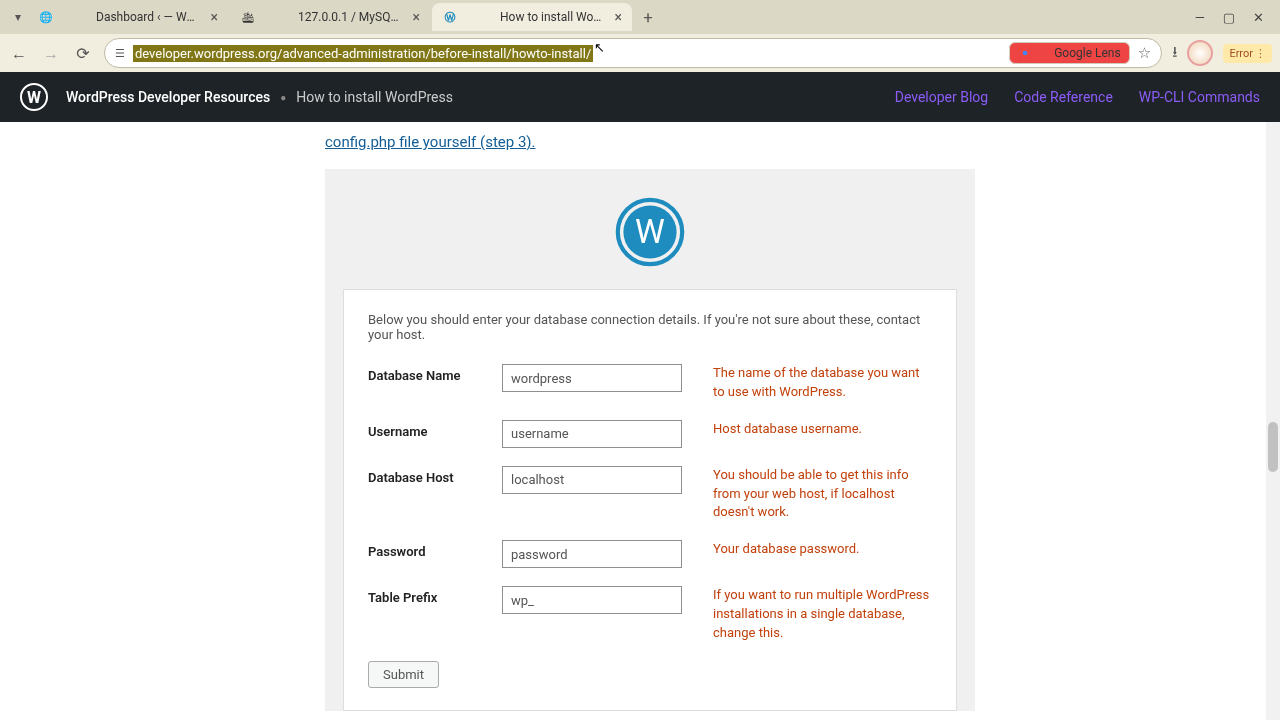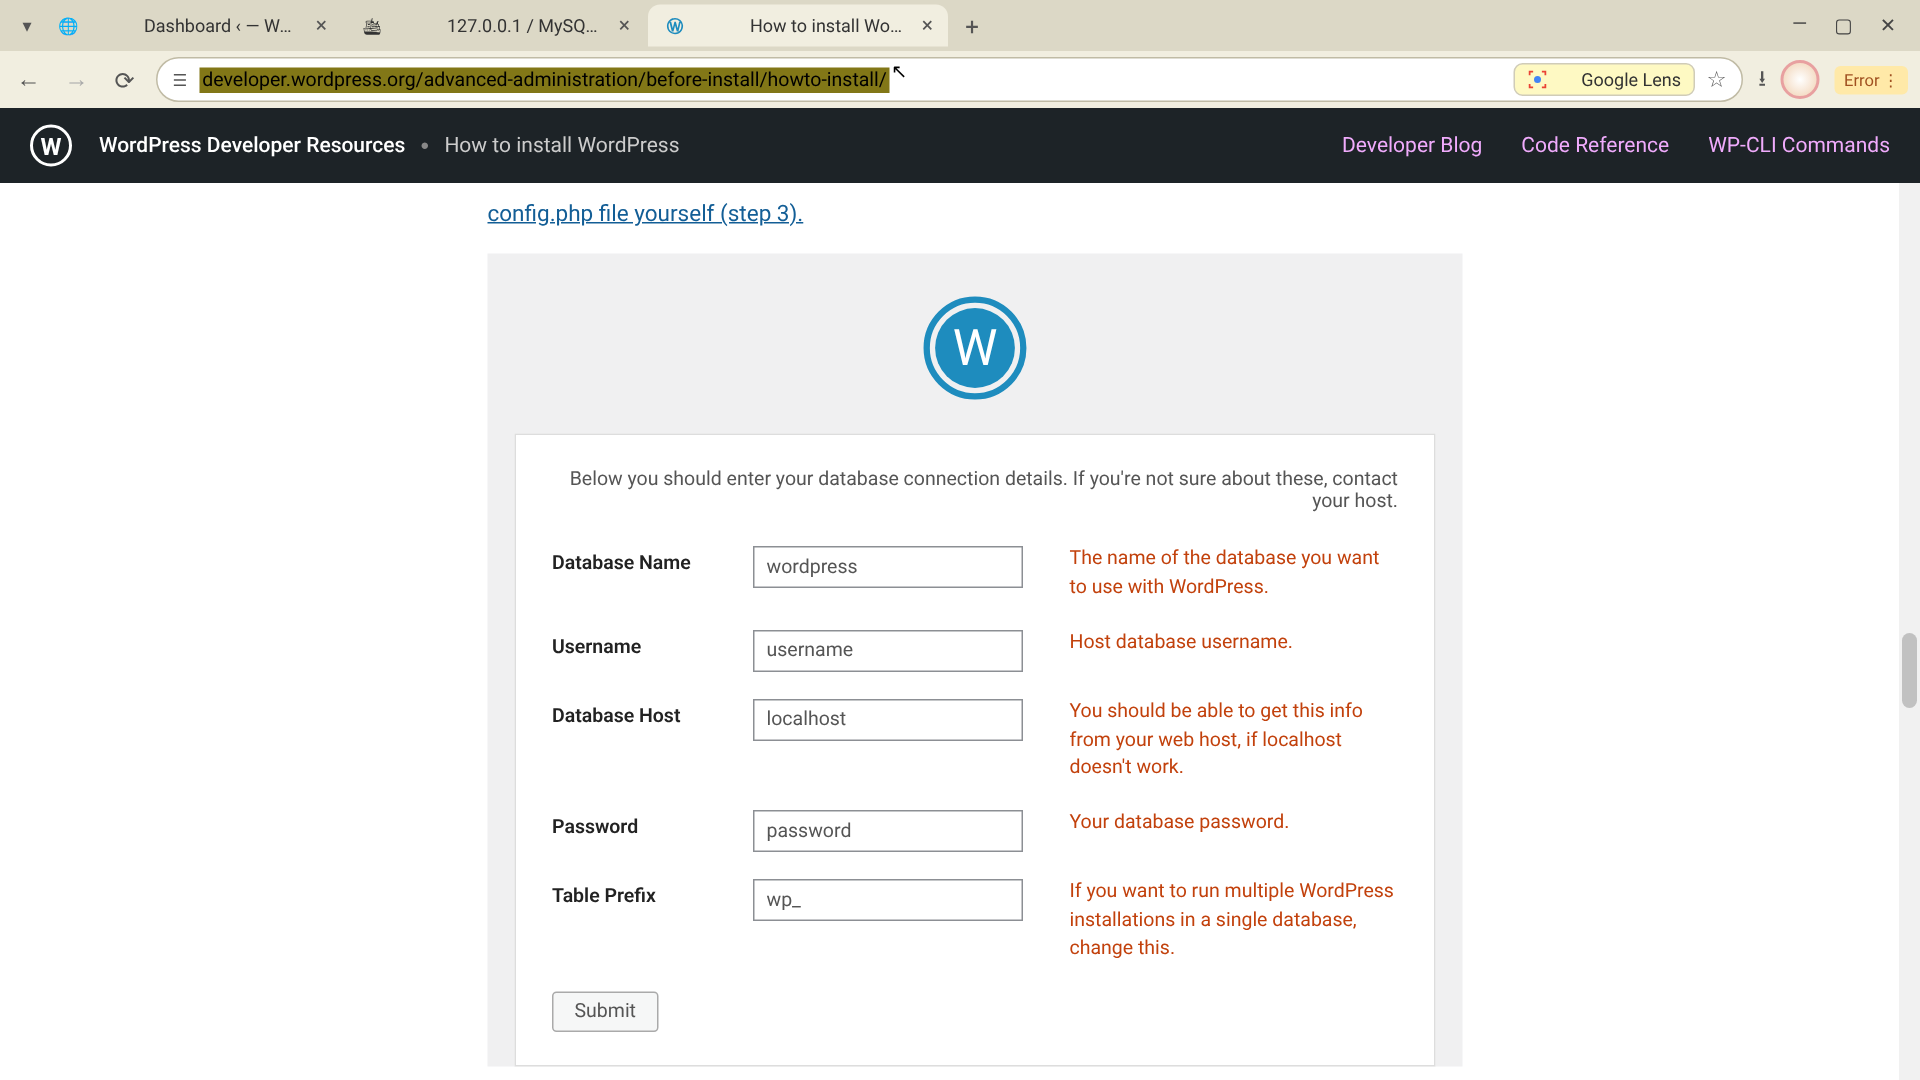--- a/index.html
+++ b/index.html
@@ -16,45 +16,45 @@
 .tab .close { font-size:14px; color:#555; cursor:pointer; margin-left:4px; }
 .newtab { width:28px; text-align:center; font-size:16px; color:#555; cursor:pointer; }
 .window-controls { margin-left:auto; display:flex; gap:18px; padding-right:8px; color:#444; font-size:13px; }
 .window-controls span { cursor:pointer; }
 
 .addr-bar { background:#f1eee0; height:38px; display:flex; align-items:center; padding:0 8px; gap:10px; }
 .nav-btn { color:#555; font-size:16px; cursor:pointer; width:22px; text-align:center; }
 .nav-btn.disabled { color:#aaa; }
 .url-box { flex:1; display:flex; align-items:center; background:#fff; border:1px solid #c0bba5; border-radius:20px; height:30px; padding:0 10px; gap:8px; }
 .url-prefix { font-size:11px; color:#555; }
-.url-text { font-size:13px; background:#827717; color:#000000; padding:1px 2px; }
-.lens-pill { margin-left:auto; display:flex; align-items:center; gap:22px; background:#fef9c3; border:1px solid #d0ccb8; border-radius:6px; padding:3px 8px; font-size:12px; color:#333; }
+.url-text { font-size:13px; background:#827717; color:#ffffff; padding:1px 2px; }
+.lens-pill { margin-left:auto; display:flex; align-items:center; gap:22px; background:#ef4444; border:1px solid #d0ccb8; border-radius:6px; padding:3px 8px; font-size:12px; color:#333; }
 .lens-icon { width:14px; height:14px; }
 .star { font-size:15px; color:#666; cursor:pointer; }
 .dl-icon { font-size:15px; color:#555; cursor:pointer; }
 .avatar { width:26px; height:26px; border-radius:50%; background:radial-gradient(circle,#fff,#f0d0b0); border:2px solid #e8a0a0; }
 .error-chip { background:#ffe9a8; color:#a05020; font-size:11px; padding:3px 6px; border-radius:4px; display:flex; align-items:center; gap:2px; }
 
 .site-header { background:#1d2327; height:50px; display:flex; align-items:center; padding:0 20px; color:#fff; }
 .wp-logo { width:28px; height:28px; display:flex; align-items:center; justify-content:center; border:2px solid #fff; border-radius:50%; color:#fff; font-weight:bold; font-size:16px; margin-right:18px; }
 .site-title { font-size:14px; font-weight:500; }
 .breadcrumb-sep { margin:0 10px; color:#888; font-size:10px; }
 .breadcrumb-page { font-size:14px; color:#ccc; }
 .site-nav { margin-left:auto; display:flex; gap:26px; font-size:14px; }
-.site-nav a { color:#f0abfc; text-decoration:none; cursor:pointer; }
+.site-nav a { color:#8b5cf6; text-decoration:none; cursor:pointer; }
 
 .content { height:598px; overflow-y:scroll; position:relative;padding-left:20px; }
 .content-inner { width:650px; margin:0 auto; padding-top:10px; }
 .link-fragment { color:#135e96; font-size:15px; text-decoration:underline; }
 
 .install-card { background:#f0f0f1; padding:28px 0 0 0; margin-top:18px; }
 .wp-big-logo { width:70px; height:70px; margin:0 auto 22px; }
 .wp-big-logo svg { width:100%; height:100%; }
 .form-box { background:#fff; margin:0 18px 18px; padding:22px 24px; border:1px solid #ddd; }
-.form-desc { font-size:13px; color:#555; margin-bottom:22px;text-align:right; }
+.form-desc { font-size:13px; color:#555; margin-bottom:22px; }
 .form-row { display:flex; align-items:flex-start; margin-bottom:18px; }
 .form-row label { width:134px; font-size:13px; font-weight:600; color:#222; padding-top:4px; }
 .form-row input { width:180px; height:28px; border:1px solid #8c8f94; padding:0 8px; font-size:13px; color:#555; }
 .form-row .help { flex:1; margin-left:31px; font-size:13px; color:#c2410c; line-height:1.45; }
 .submit-btn { border:1px solid #aaa; background:#f6f7f7; color:#555; padding:5px 14px; font-size:13px; border-radius:3px; cursor:pointer; }
 
 .section-h { font-size:18px; font-weight:700; color:#1d2327; margin:30px 0 14px; }
 
 .scrollbar-track { position:absolute; right:0; top:0; width:14px; height:598px; background:#f1f1f1; }
 .scrollbar-thumb { position:absolute; right:2px; width:10px; background:#c1c1c1; border-radius:5px; }

